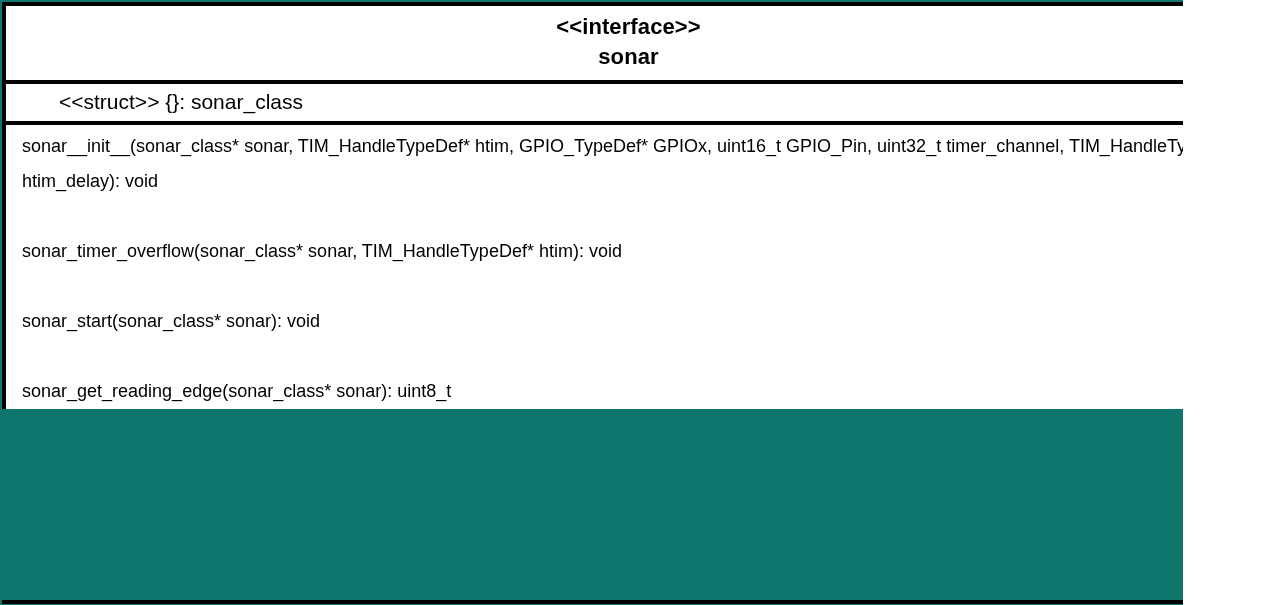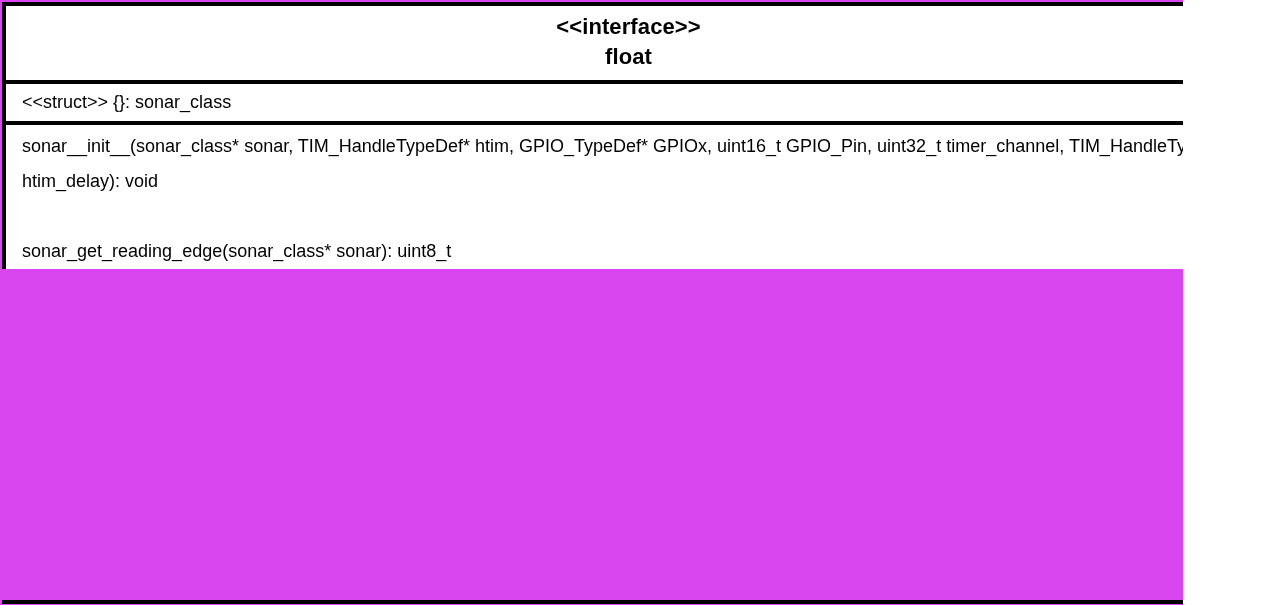--- a/index.html
+++ b/index.html
@@ -10,21 +10,21 @@
   }
   body {
     font-family: "Liberation Sans", sans-serif;
     -webkit-font-smoothing: antialiased;
   }
 
   .diagram-canvas {
     position: relative;
     width: 1183px;
     height: 605px;
-    background: #d946ef;
+    background: #0f766e;
     overflow: hidden;
   }
 
   
   .uml-class {
     position: absolute;
     left: 2px;
     top: 2px;
     width: 1253px;
     box-sizing: border-box;
@@ -50,25 +50,26 @@
     letter-spacing: 0.1px;
   }
 
   
   .compartment-attributes {
     box-sizing: border-box;
     border-bottom: 4px solid #000000;
     padding: 3px 0 4px 0;
   }
   .attribute-row {
-    font-size: 18px;
+    font-size: 21px;
     color: #000000;
     line-height: 30px;
     padding-left: 16px;
     white-space: nowrap;
+    margin-left: 37px;
   }
 
   
   .compartment-operations {
     box-sizing: border-box;
     padding: 4px 0 0 0;
   }
   .operation-row {
     font-size: 18px;
     color: #000000;
@@ -92,29 +93,31 @@
 </style>
 </head>
 <body>
 
 <div class="diagram-canvas">
 
   <div class="uml-class">
 
     <div class="compartment-name">
       <div class="stereotype-line">&lt;&lt;interface&gt;&gt;</div>
-      <div class="classifier-name">float</div>
+      <div class="classifier-name">sonar</div>
     </div>
 
     <div class="compartment-attributes">
       <div class="attribute-row">&lt;&lt;struct&gt;&gt; {}: sonar_class</div>
     </div>
 
     <div class="compartment-operations">
       <div class="operation-row">sonar__init__(sonar_class* sonar, TIM_HandleTypeDef* htim, GPIO_TypeDef* GPIOx, uint16_t GPIO_Pin, uint32_t timer_channel, TIM_HandleTypeDef* htim_delay): void</div>
+      <div class="operation-row">sonar_timer_overflow(sonar_class* sonar, TIM_HandleTypeDef* htim): void</div>
+      <div class="operation-row">sonar_start(sonar_class* sonar): void</div>
       <div class="operation-row">sonar_get_reading_edge(sonar_class* sonar): uint8_t</div>
     </div>
 
   </div>
 
   <div class="uml-bottom-edge"></div>
 
 </div>
 
 </body></html>

